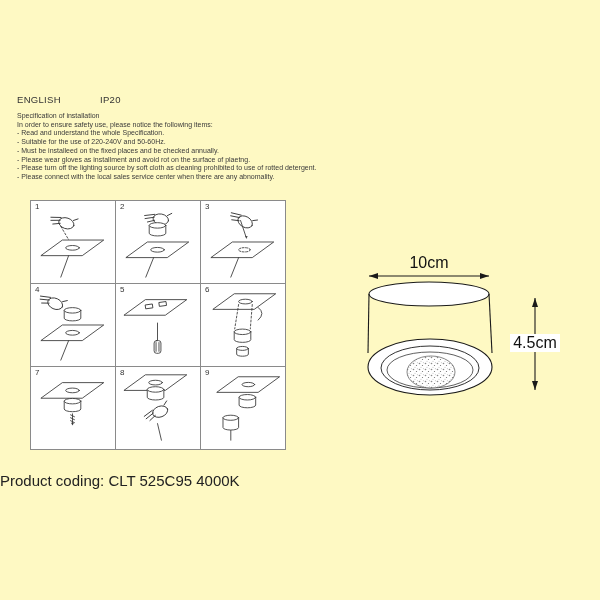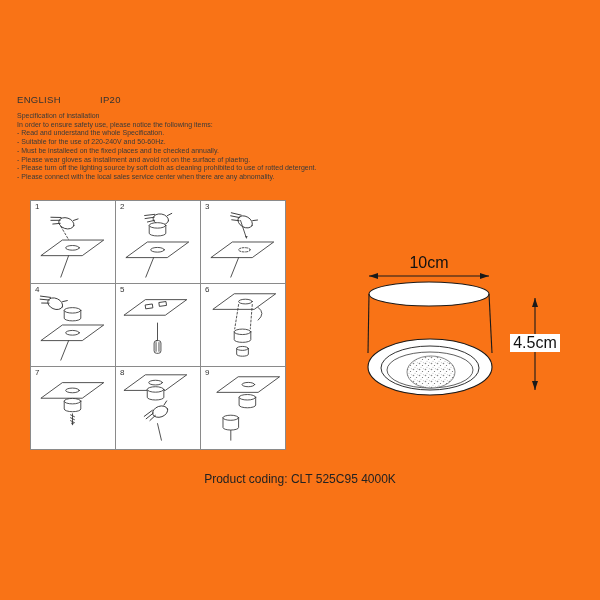--- a/index.html
+++ b/index.html
@@ -1,34 +1,34 @@
 <!DOCTYPE html>
 <html><head>
 <meta charset="utf-8">
 <style>
   * { margin:0; padding:0; box-sizing:border-box; }
   html,body { background:#fff; }
   .page {
-    position:relative; width:600px; height:600px; background:#f97316;
+    position:relative; width:600px; height:600px; background:#fef9c3;
     font-family:"Liberation Sans", sans-serif; color:#222; overflow:hidden;
   }
   .hdr-label { position:absolute; top:94px; font-size:9.5px; letter-spacing:.3px; color:#333; }
   .hdr-lang { left:17px; }
   .hdr-ip { left:100px; }
   .spec { position:absolute; left:17px; top:112px; width:330px; font-size:7px; line-height:8.7px; color:#3a3a3a; }
   .steps-grid { position:absolute; left:30px; top:200px; border-collapse:collapse; }
   .steps-grid td {
     width:85px; height:83px; border:1px solid #8a8a8a; padding:0;
     position:relative; vertical-align:top; background:#fff;
   }
   .step-num { position:absolute; top:1px; left:4px; font-size:8px; color:#333; z-index:2; }
   svg.step { display:block; width:84px; height:81px; }
   .product-svg { position:absolute; left:352px; top:248px; width:215px; height:160px; }
   .dim-text { font-family:"Liberation Sans", sans-serif; font-size:16px; fill:#111; }
-  .footer { position:absolute; top:472px; left:0; width:600px; text-align:center; font-size:12px; color:#222; }
+  .footer { position:absolute; top:472px; left:0; width:600px; text-align:left; font-size:15px; color:#222; }
 </style>
 </head>
 <body>
 
 <div class="page">
 
   <svg width="0" height="0" style="position:absolute" aria-hidden="true">
     <defs>
       <g id="g-panel" fill="#fff" stroke="#3a3a3a" stroke-width="0.9">
         <polygon points="0,16 42,16 64,0 22,0"></polygon>

